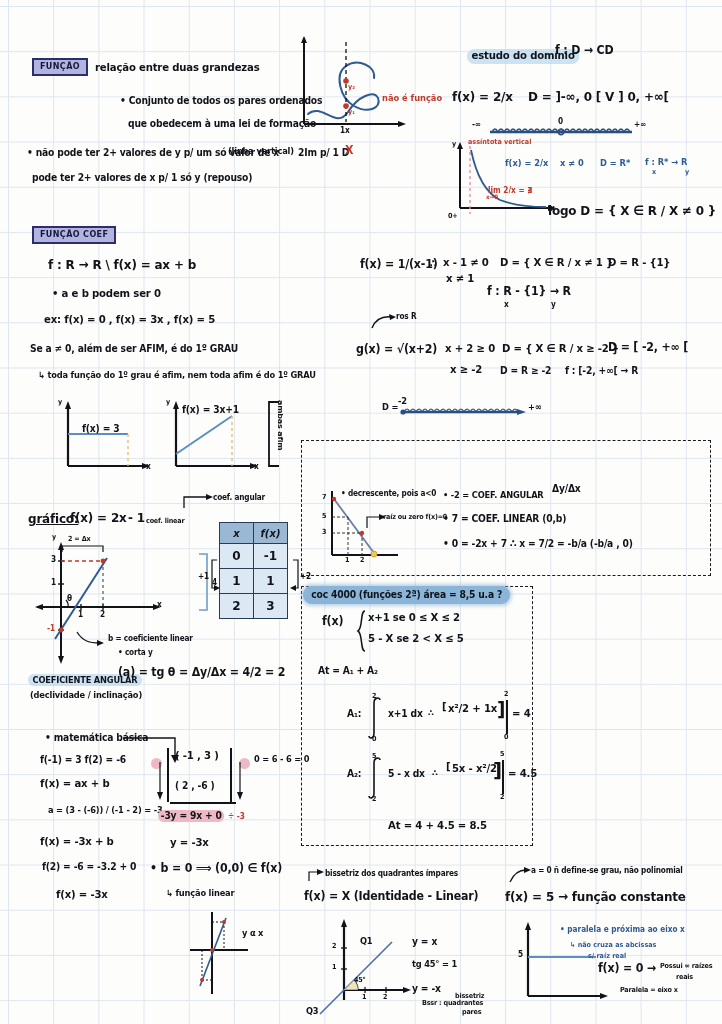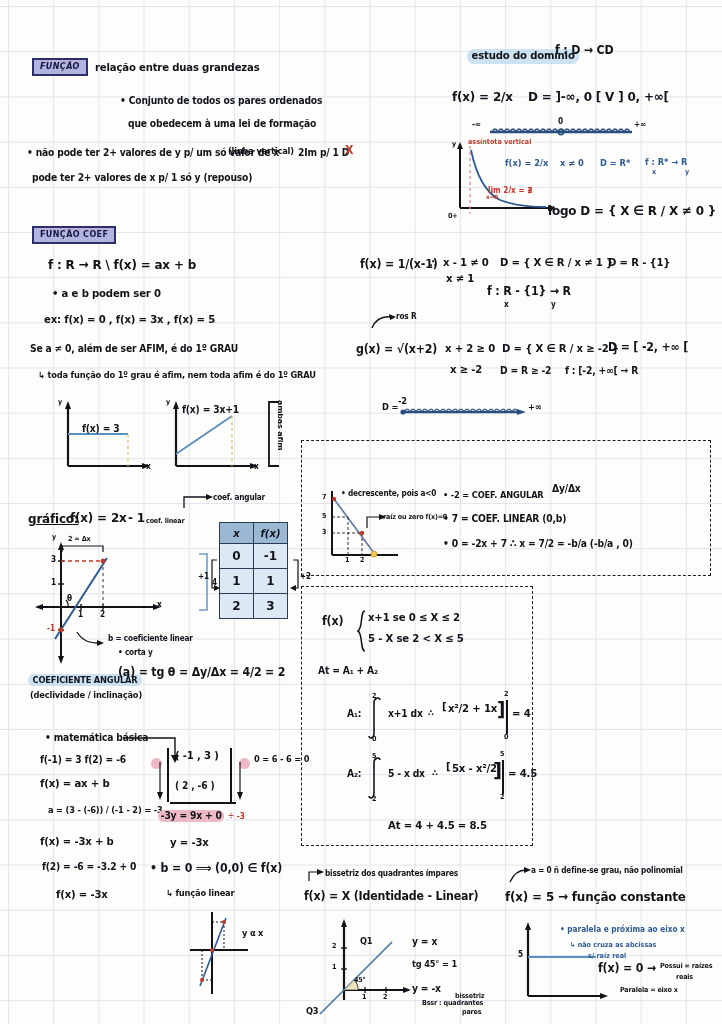--- a/index.html
+++ b/index.html
@@ -89,32 +89,48 @@
     display:inline-block; background:#eeb9c4; border-radius:7px;
     padding:0 3px;
   }
   svg { display:block; overflow:visible; }
 </style>
 </head>
 <body>
 
 <div id="page">
 
-  <div class="abs" style="left:32px; top:54px;font-style:italic;">
+  <div class="abs" style="left:32px; top:54px;">
     <span class="hdrbox">FUNÇÃO</span>
   </div>
   <div class="abs hw s11 ink" style="left:95px; top:62px;">relação entre duas grandezas</div>
   <div class="abs hw s10 ink" style="left:120px; top:95px;">• Conjunto de todos os pares ordenados</div>
   <div class="abs hw s10 ink" style="left:128px; top:118px;">que obedecem à uma lei de formação</div>
   <div class="abs hw s10 ink" style="left:27px; top:147px;">• não pode ter 2+ valores de y p/ um só valor de x</div>
   <div class="abs hw s9 ink" style="left:228px; top:146px;">(linha vertical)</div>
   <div class="abs hw s10 ink" style="left:298px; top:147px;">2Im p/ 1 D</div>
   <div class="abs hw s12 red" style="left:345px; top:144px;">X</div>
   <div class="abs hw s10 ink" style="left:32px; top:172px;">pode ter 2+ valores de x p/ 1 só y (repouso)</div>
 
+  <div class="abs" style="left:296px; top:36px; width:130px; height:105px;">
+    <svg width="130" height="105" viewBox="0 0 130 105">
+      <line x1="8" y1="2" x2="8" y2="88" stroke="#111319" stroke-width="2"></line>
+      <polygon points="8,0 5,7 11,7" fill="#111319"></polygon>
+      <line x1="8" y1="88" x2="105" y2="88" stroke="#111319" stroke-width="2"></line>
+      <polygon points="110,88 102,85 102,91" fill="#111319"></polygon>
+      <path d="M12,78 C26,66 40,94 52,76 C62,60 78,54 82,62 C86,72 72,78 58,70 C44,62 38,38 50,30 C62,22 80,30 78,42" fill="none" stroke="#2f5b93" stroke-width="2" stroke-linecap="round"></path>
+      <line x1="50" y1="6" x2="50" y2="86" stroke="#111319" stroke-width="1.3" stroke-dasharray="4,3"></line>
+      <circle cx="50" cy="45" r="2.8" fill="#c0392b"></circle>
+      <circle cx="50" cy="70" r="2.8" fill="#c0392b"></circle>
+    </svg>
+    <span class="abs hw s7 red" style="left:52px; top:47px;">y₂</span>
+    <span class="abs hw s7 red" style="left:52px; top:72px;">y₁</span>
+    <span class="abs hw s8 ink" style="left:44px; top:90px;">1x</span>
+    <span class="abs hw s9 red" style="left:86px; top:57px;">não é função</span>
+  </div>
 
   <div class="abs" style="left:467px; top:44px;">
     <span class="hl-soft hw s11 ink">estudo do domínio</span>
   </div>
   <div class="abs hw s12 ink" style="left:555px; top:44px;">f : D → CD</div>
 
   <div class="abs hw s13 ink" style="left:452px; top:90px;">f(x) = 2/x</div>
   <div class="abs hw s13 ink" style="left:528px; top:90px;">D = ]-∞, 0 [  V  ] 0, +∞[</div>
 
   <div class="abs" style="left:472px; top:120px; width:180px; height:20px;">
@@ -442,20 +458,23 @@
     </svg>
   </div>
   <div class="abs hw s7 ink" style="left:383px; top:513px;">raíz ou zero f(x)=0</div>
 
   <div class="abs hw s9 ink" style="left:443px; top:490px;">• -2 = COEF. ANGULAR</div>
   <div class="abs hw s10 ink" style="left:552px; top:483px;">Δy/Δx</div>
   <div class="abs hw s10 ink" style="left:443px; top:513px;">• 7 = COEF. LINEAR  (0,b)</div>
   <div class="abs hw s10 ink" style="left:443px; top:538px;">• 0 = -2x + 7 ∴ x = 7/2 = -b/a   (-b/a , 0)</div>
 
   <div class="abs dashbox" style="left:301px; top:586px; width:232px; height:260px;"></div>
+  <div class="abs" style="left:303px; top:583px;">
+    <span class="banner hw s10 ink" style="width:225px;">coc 4000 (funções 2ª) área = 8,5 u.a ?</span>
+  </div>
 
   <div class="abs hw s12 ink" style="left:322px; top:615px;">f(x)</div>
   <div class="abs" style="left:357px; top:610px; width:10px; height:42px;">
     <svg width="10" height="42" viewBox="0 0 10 42">
       <path d="M8,1 C3,1 6,18 1,21 C6,24 3,41 8,41" fill="none" stroke="#111319" stroke-width="1.5"></path>
     </svg>
   </div>
   <div class="abs hw s11 ink" style="left:368px; top:612px;">x+1 se 0 ≤ X ≤ 2</div>
   <div class="abs hw s11 ink" style="left:368px; top:633px;">5 - X se 2 &lt; X ≤ 5</div>
 

